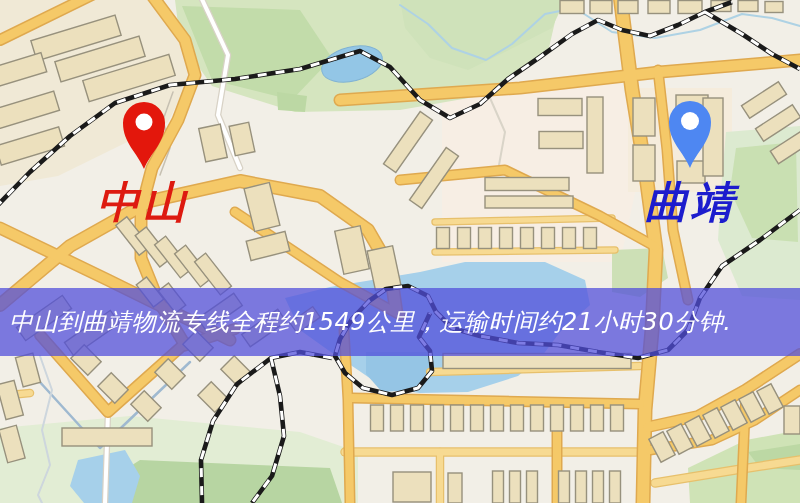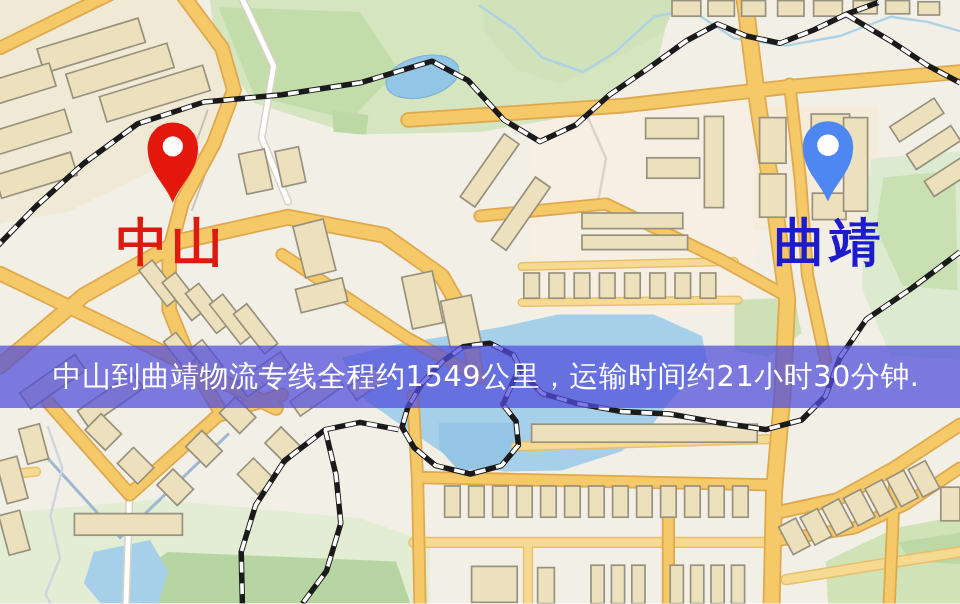--- a/index.html
+++ b/index.html
@@ -1,30 +1,30 @@
 <!DOCTYPE html>
 <html style="--banner-bg: rgba(81,78,218,0.74); --banner-fg: #ffffff; --pin-red: #e3170c; --label-red: #dd1a10; --pin-blue: #4e87f2; --label-blue: #1c1ccd; --map-bg: #f2efe7;"><head>
 <meta charset="utf-8">
 <style>
   html,body{margin:0;padding:0;background:#ffffff;}
   .stage{position:relative;width:800px;height:503px;overflow:hidden;
-         font-family:"DejaVu Sans",sans-serif;}
+         font-family:"DejaVu Sans",sans-serif;font-style:italic;}
   #map-svg{display:block;width:800px;height:503px;}
   .soft{filter:blur(0.4px);}
   .pin-label{font-family:"DejaVu Sans",sans-serif;font-weight:bold;font-size:43px;
              letter-spacing:3px;text-anchor:middle;}
   .pin-label.origin{fill:var(--label-red);}
   .pin-label.destination{fill:var(--label-blue);}
   .pin-body.origin{fill:var(--pin-red);}
   .pin-body.destination{fill:var(--pin-blue);}
   .pin-hole{fill:#ffffff;}
-  .banner{position:absolute;left:0;right:0;top:288px;height:52px;
+  .banner{position:absolute;left:0;right:0;top:288px;height:68px;
           background:var(--banner-bg);color:var(--banner-fg);
           display:flex;align-items:center;box-sizing:border-box;
-          padding-left:44px;font-size:24px;letter-spacing:0.5px;white-space:nowrap;}
+          padding-left:9px;font-size:24px;letter-spacing:0.5px;white-space:nowrap;}
 </style>
 </head>
 <body>
 
 <div class="stage">
   <svg id="map-svg" viewBox="0 0 800 503" xmlns="http://www.w3.org/2000/svg">
     <rect x="0" y="0" width="800" height="503" style="fill:var(--map-bg)"></rect>
     <g id="base" class="soft">
         <polygon points="0,0 162,0 200,58 168,122 58,176 0,186" fill="#f0e9d6"></polygon>
         <polygon points="442,86 622,84 640,170 620,262 442,262" fill="#f7eee4"></polygon>

